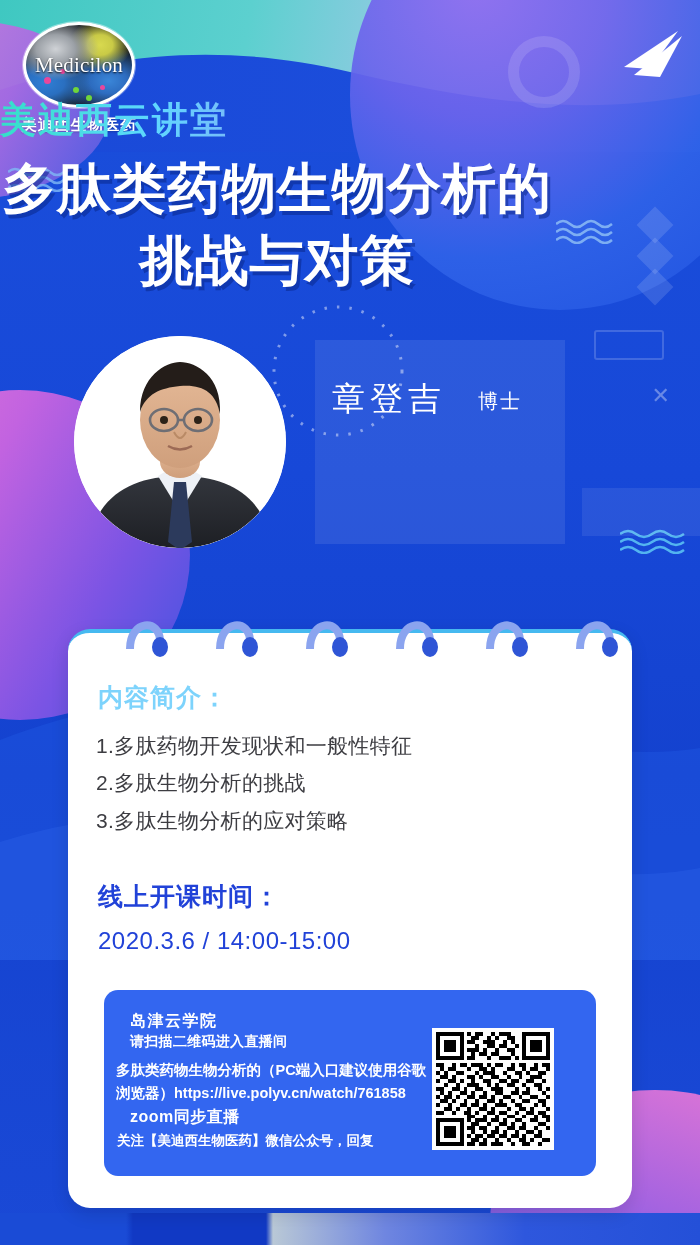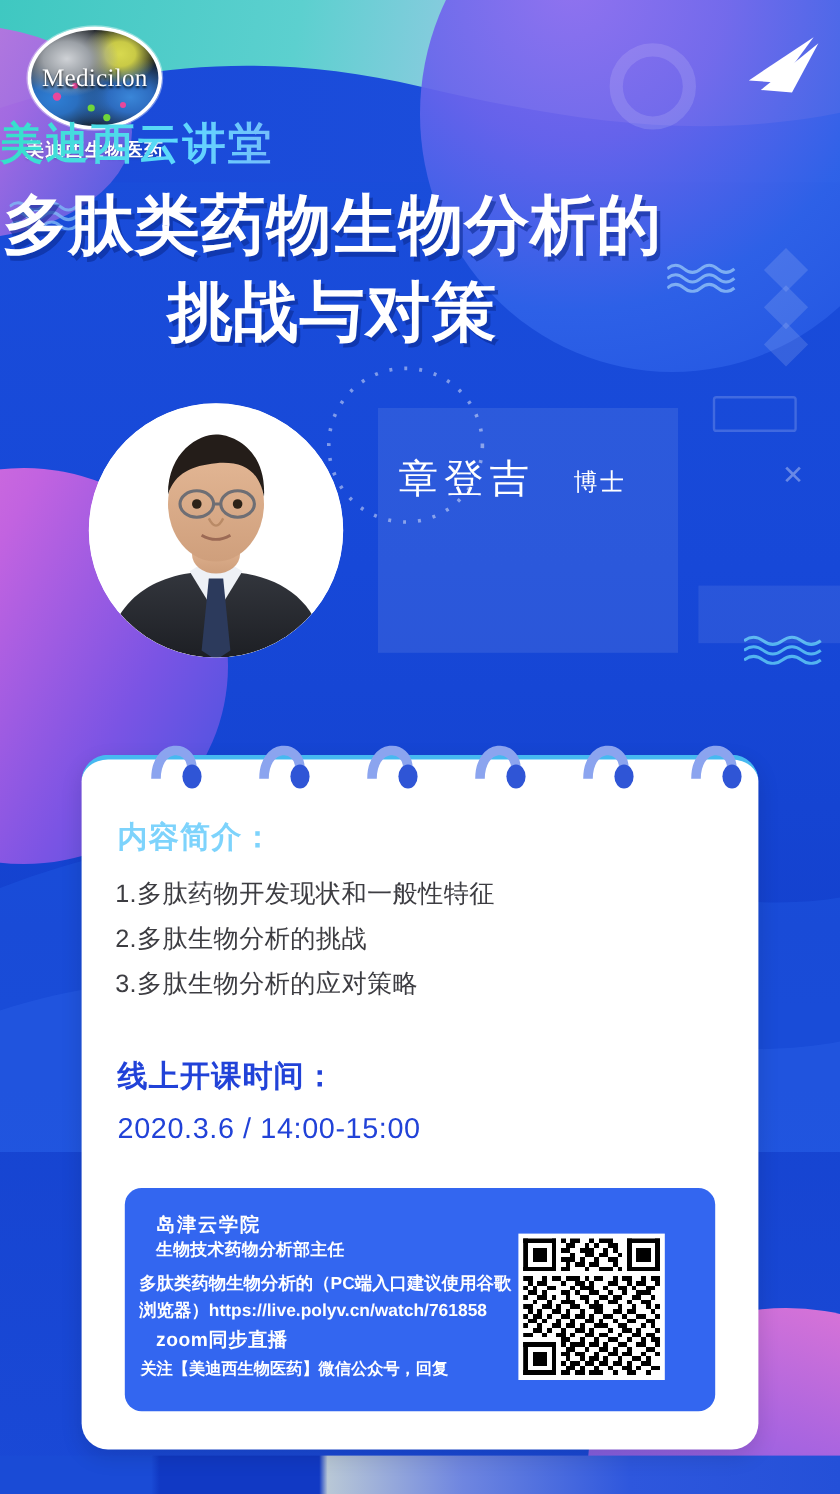--- a/index.html
+++ b/index.html
@@ -356,21 +356,21 @@
   <div class="agenda">
     <div>1.多肽药物开发现状和一般性特征</div>
     <div>2.多肽生物分析的挑战</div>
     <div>3.多肽生物分析的应对策略</div>
   </div>
   <div class="card-h2">线上开课时间：</div>
   <div class="card-time">2020.3.6 / 14:00-15:00</div>
 
   <div class="bluebox"></div>
   <div class="bb-title">岛津云学院</div>
-  <div class="bb-sub">生物技术药物分析部主任</div>
+  <div class="bb-sub">请扫描二维码进入直播间</div>
   <div class="bb-line">
     <div>多肽类药物生物分析的（PC端入口建议使用谷歌</div>
     <div>浏览器）https://live.polyv.cn/watch/761858</div>
   </div>
   <div class="bb-zoom">zoom同步直播</div>
   <div class="bb-wx">
     <div>关注【美迪西生物医药】微信公众号，回复</div>
   </div>
 
   <div class="qr">

